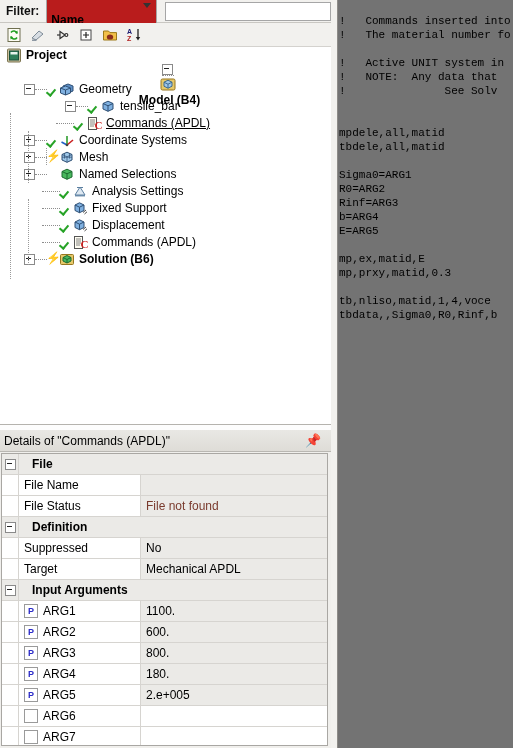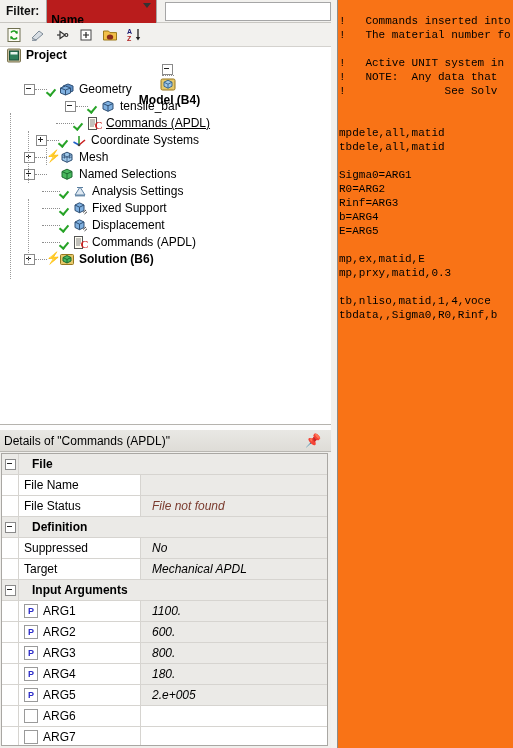--- a/index.html
+++ b/index.html
@@ -270,23 +270,22 @@
     background: #ebeae7;
     border-right: none;
     width: auto;
     flex: 1 1 auto;
     margin-left: 8px;
   }
   .gval {
     flex: 1 1 auto;
     display: flex;
     align-items: center;
-    padding-left: 11px;
+    padding-left: 5px;
     background: #ebeae7;
-    font-style: italic;
   }
   .gval.white { background: #ffffff; }
   .gval.warn { color: #7a3b2e; }
   .pbox {
     width: 12px; height: 12px;
     border: 1px solid #9a9a9a;
     background: #fff;
     margin-right: 5px;
     flex: 0 0 auto;
     display: flex;
@@ -304,21 +303,21 @@
     position: absolute;
     left: 331px; top: 0;
     width: 6px; height: 748px;
     background: #f2f1ee;
     border-right: 1px solid #8e8c88;
   }
   #code-pane {
     position: absolute;
     left: 338px; top: 0;
     right: 0; height: 748px;
-    background: #f97316;
+    background: #737373;
     overflow: hidden;
   }
   #code {
     font-family: "Liberation Mono", "DejaVu Sans Mono", monospace;
     font-size: 11px;
     line-height: 14px;
     white-space: pre;
     padding: 3px 0 0 1px;
     color: #000;
   }
@@ -441,21 +440,21 @@
       <span class="icn">
         <svg width="16" height="15" viewBox="0 0 16 15">
           <rect x="2.5" y="1.5" width="8" height="12" fill="#fffdf2" stroke="#555"></rect>
           <path d="M4 4h5M4 6h5M4 8h5M4 10h4" stroke="#777" stroke-width="0.9"></path>
           <text x="8.5" y="13" font-size="11" font-family="Liberation Serif" font-weight="bold" fill="#cc1f1f">C</text>
         </svg>
       </span>
       <span class="tlabel underline">Commands (APDL)</span>
     </div>
 
-    <div class="trow" style="padding-left:36px;">
+    <div class="trow" style="padding-left:24px;">
       <span class="expander plus"></span>
       <span class="dots"></span>
       <span class="chk"></span>
       <span class="icn">
         <svg width="16" height="15" viewBox="0 0 16 15">
           <path d="M8 12 L8 3" stroke="#2f9e2f" stroke-width="1.6"></path>
           <path d="M8 12 L14 7" stroke="#c92020" stroke-width="1.6"></path>
           <path d="M8 12 L2.5 9" stroke="#2060c9" stroke-width="1.6"></path>
           <circle cx="8" cy="12" r="1.3" fill="#444"></circle>
         </svg>

